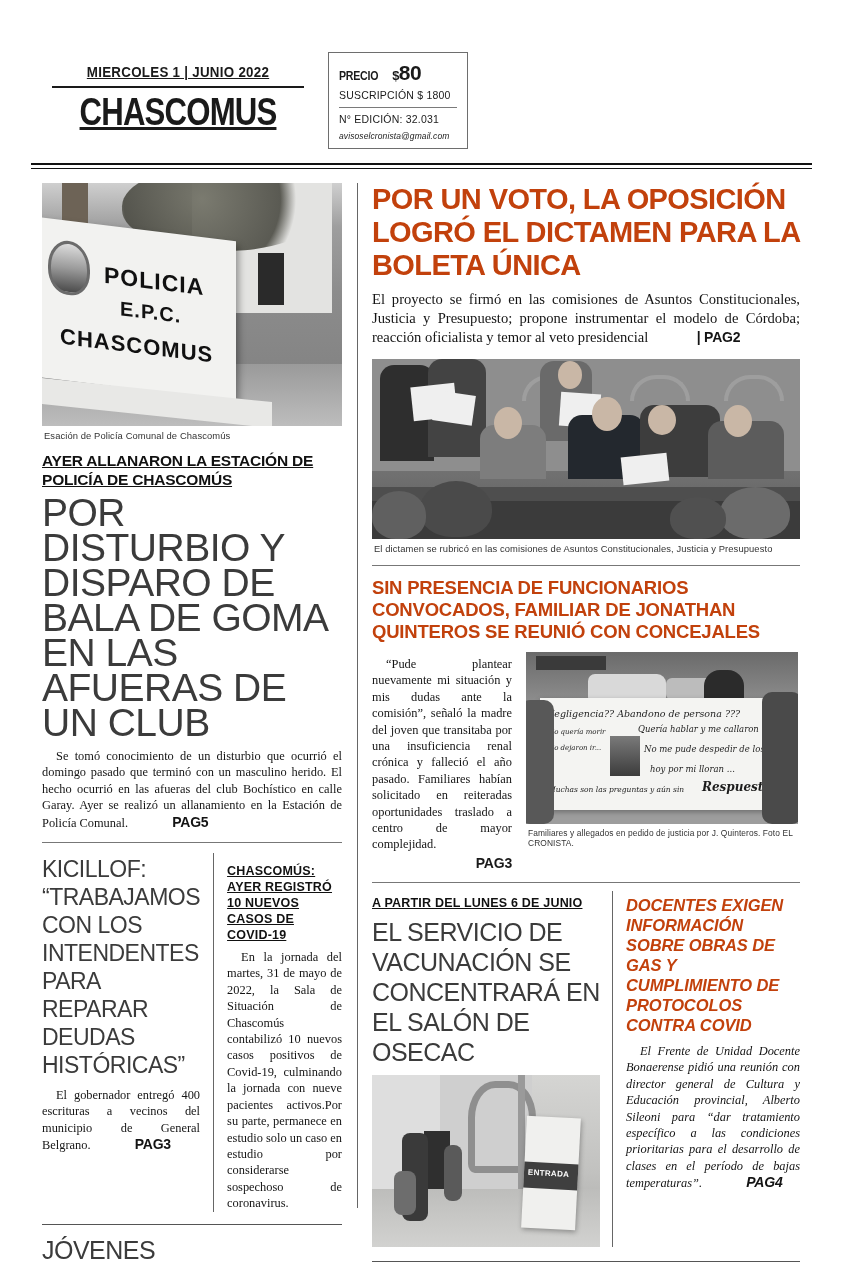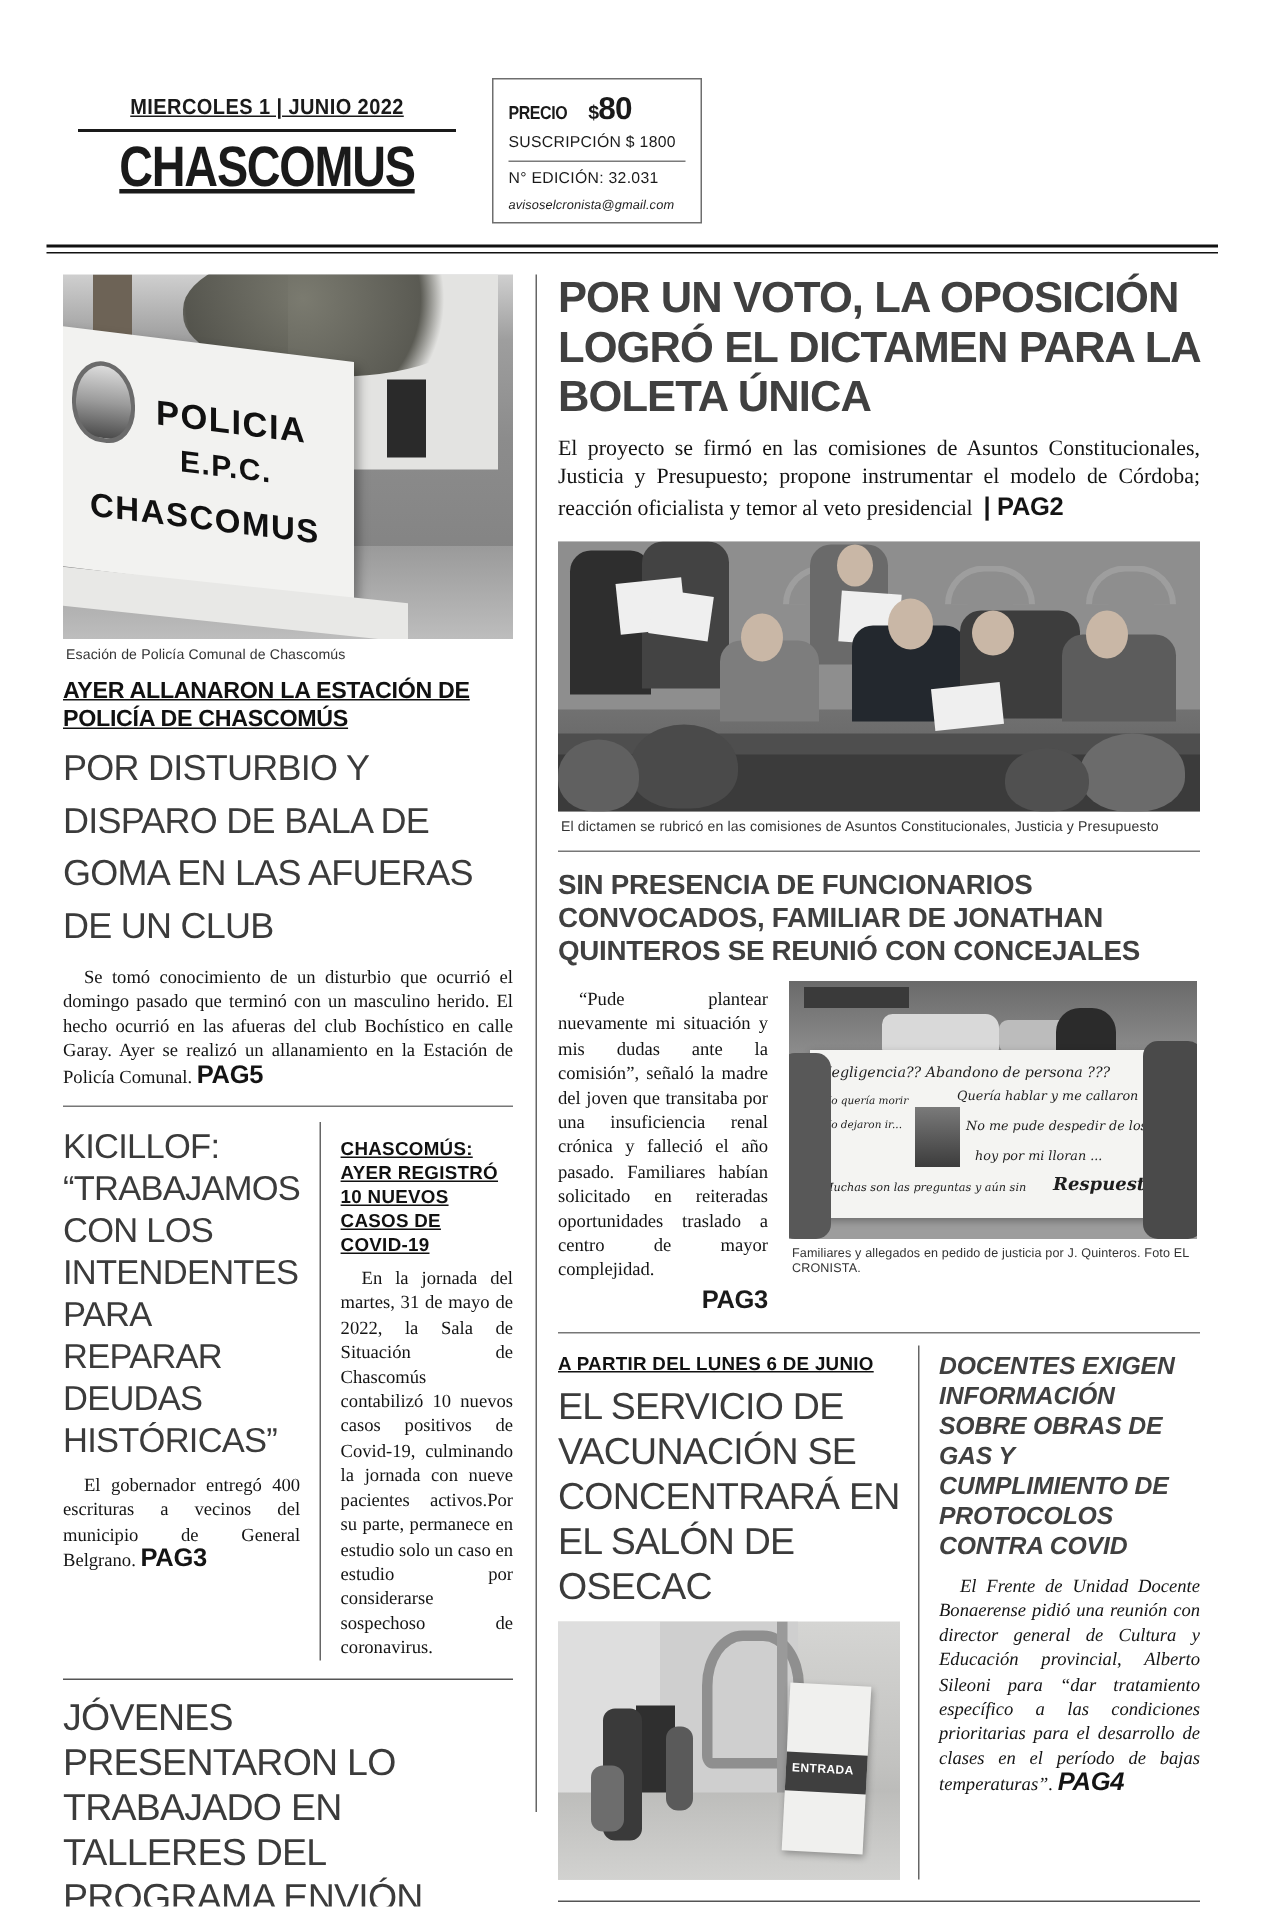--- a/index.html
+++ b/index.html
@@ -87,30 +87,30 @@
   .pv-pole{position:absolute;left:146px;top:0;width:7px;height:125px;background:#9a9a9a;}
   .pv-sign{position:absolute;right:22px;top:42px;width:54px;height:112px;background:#f0f0ee;transform:rotate(3deg);box-shadow:1px 2px 5px rgba(0,0,0,.3);}
   .pv-sign-b{position:absolute;left:0;top:46px;width:100%;height:26px;background:#3f3f3f;}
   .pv-entr{position:absolute;left:4px;top:52px;font-size:8px;color:#fff;font-weight:700;letter-spacing:.3px;}
   .pv-ground{position:absolute;left:0;bottom:0;width:100%;height:58px;background:linear-gradient(180deg,#bdbdbb,#d2d2d0);}
   .pv-fig{position:absolute;background:#3a3a3a;border-radius:8px;}
 
   
   .kicker{font-weight:700;font-size:15.5px;line-height:19px;letter-spacing:-.2px;color:#111;margin:10px 0 6px 0;text-decoration:underline;}
   .kicker.sm{font-size:12.5px;line-height:16px;letter-spacing:.2px;}
-  .head-light{font-weight:300;font-size:24px;line-height:35px;letter-spacing:-.5px;color:#3b3b3b;margin:2px 0 8px 0;}
+  .head-light{font-weight:300;font-size:39px;line-height:35px;letter-spacing:-.5px;color:#3b3b3b;margin:2px 0 8px 0;}
   .head-light.s2{font-size:25px;line-height:30px;}
   .head-light.s3{font-size:23px;line-height:28px;}
-  .head-black{font-weight:700;font-size:29px;line-height:33px;letter-spacing:-.6px;color:#404040;margin:0 0 8px 0;}
+  .head-black{font-weight:700;font-size:29px;line-height:33px;letter-spacing:-.6px;color:#c2410c;margin:0 0 8px 0;}
   .head-black.s2{font-size:21px;line-height:25px;letter-spacing:-.3px;}
   .head-black.s3{font-size:18.5px;line-height:22px;letter-spacing:-.2px;}
   .head-black.s4{font-size:16.5px;line-height:20px;letter-spacing:-.1px;}
   .lede{font-family:"Liberation Serif",serif;font-size:14.6px;line-height:19px;text-align:justify;color:#141414;margin:2px 0 0 0;}
   .body{font-family:"Liberation Serif",serif;font-size:12.4px;line-height:16.4px;text-align:justify;color:#141414;text-indent:14px;margin:4px 0 0 0;}
-  .pag{font-weight:700;font-family:"Liberation Sans",sans-serif;font-size:17px;letter-spacing:-.2px;}
+  .pag{font-weight:700;font-family:"Liberation Sans",sans-serif;font-size:14px;letter-spacing:-.2px;margin-left:41px;}
   .pag-r{display:block;text-align:right;margin-top:2px;}
   .hr-thin{border-top:1.1px solid #777;margin:11px 0 0 0;height:0;}
   .hr-mid{border-top:1.5px solid #555;margin:12px 0 0 0;height:0;}
   .twocol{display:flex;gap:13px;margin-top:10px;}
   .tc-l{flex:0 0 142px;}
   .tc-r{flex:1;border-left:1.3px solid #666;padding-left:13px;}
   .splitR{display:flex;gap:14px;margin-top:9px;}
   .sr-l{flex:0 0 227px;}
   .sr-r{flex:1;border-left:1.3px solid #666;padding-left:14px;}
   .qrow{display:flex;gap:12px;margin-top:8px;}

